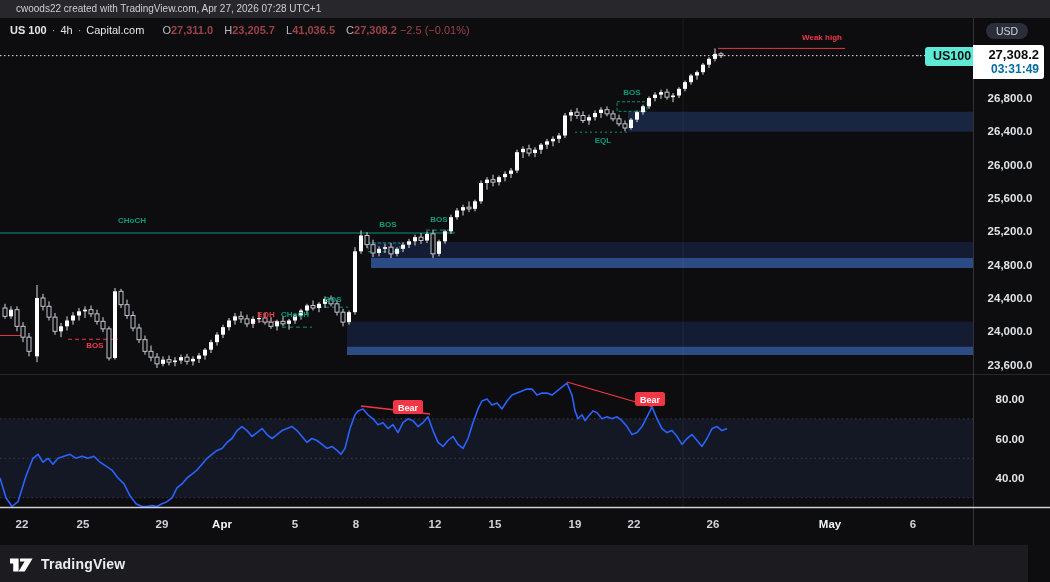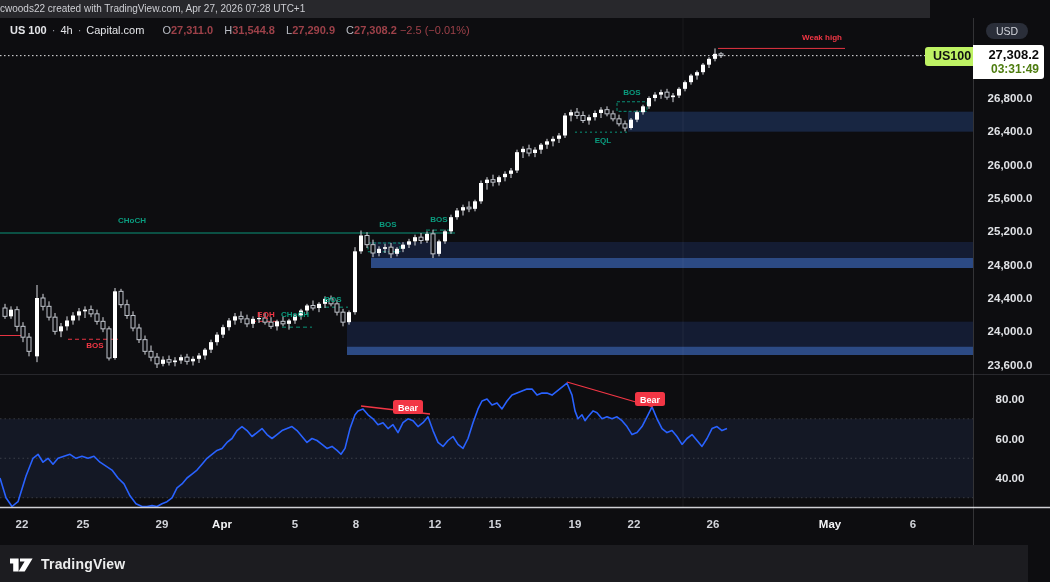--- a/index.html
+++ b/index.html
@@ -1,40 +1,40 @@
 <!DOCTYPE html>
 <html><head>
 <meta charset="utf-8">
 <style>
   html,body{margin:0;padding:0;background:#000;}
   .app{position:relative;width:1050px;height:582px;background:#0d0d10;overflow:hidden;
        font-family:"Liberation Sans","DejaVu Sans",sans-serif;-webkit-font-smoothing:antialiased;}
   
-  .attr-bar{position:absolute;left:0;top:0;width:930px;height:18px;background:#28282c;
-            color:#cdced3;font-size:10px;line-height:18px;padding-left:0;box-sizing:border-box;z-index:6;}
+  .attr-bar{position:absolute;left:0;top:0;width:1050px;height:18px;background:#28282c;
+            color:#cdced3;font-size:10px;line-height:18px;padding-left:16px;box-sizing:border-box;z-index:6;}
   
   .legend{position:absolute;left:10px;top:24px;z-index:5;font-size:11px;color:#e4e5e9;
           display:flex;align-items:center;white-space:nowrap;}
   .legend .sym{font-weight:700;text-align:center;}
   .legend .sep{color:#9a9ca4;margin:0 5px;}
   .legend .ohlc{margin-left:10px;}
   .legend .key{color:#babdc5;margin-left:8px;}
   .legend .val{color:#9d4149;font-weight:bold;}
   .legend .chg{color:#9d4149;margin-left:0;}
   
   .usd-btn{position:absolute;left:986px;top:23px;z-index:5;background:#2a2e39;color:#d2d4db;
            font-size:10.5px;padding:2px 10px;border-radius:8px;}
   
   .more-dots{position:absolute;left:906px;top:48px;z-index:6;color:#9a9ca4;font-size:12px;letter-spacing:1px;}
-  .sym-flag{position:absolute;left:925px;top:47px;z-index:6;background:#bef264;color:#111;
+  .sym-flag{position:absolute;left:925px;top:47px;z-index:6;background:#5eead4;color:#111;
             font-size:12.5px;font-weight:700;padding:2px 8px 3px 8px;border-radius:3px 0 0 3px;}
   .price-flag{position:absolute;left:973px;top:45px;width:71px;z-index:6;background:#fff;
               border-radius:0 3px 3px 0;padding:2px 5px 3px 2px;text-align:right;box-sizing:border-box;}
   .price-flag .p{color:#0a0a0a;font-size:13px;font-weight:700;line-height:15px;}
-  .price-flag .cd{color:#4d7c0f;font-size:12px;font-weight:600;line-height:14px;}
+  .price-flag .cd{color:#0369a1;font-size:12px;font-weight:600;line-height:14px;}
   
   .footer{position:absolute;left:0;top:545px;width:1028px;height:37px;background:#1c1c20;z-index:6;
           display:flex;align-items:center;padding-left:10px;box-sizing:border-box;}
   .footer .brand{color:#eceded;font-size:14px;font-weight:700;margin-left:8px;letter-spacing:.2px;}
   svg.chart{position:absolute;left:0;top:0;z-index:1;}
   text{font-family:"Liberation Sans","DejaVu Sans",sans-serif;}
 </style>
 </head>
 <body>
 
@@ -376,22 +376,22 @@
     </svg>
 
   <div class="legend">
     <span class="sym">US 100</span>
     <span class="sep">·</span>
     <span>4h</span>
     <span class="sep">·</span>
     <span>Capital.com</span>
     <span class="ohlc">
       <span class="key">O</span><span class="val">27,311.0</span>
-      <span class="key">H</span><span class="val">31,544.8</span>
-      <span class="key">L</span><span class="val">27,290.9</span>
+      <span class="key">H</span><span class="val">23,205.7</span>
+      <span class="key">L</span><span class="val">41,036.5</span>
       <span class="key">C</span><span class="val">27,308.2</span>
       <span class="chg">−2.5 (−0.01%)</span>
     </span>
   </div>
 
   <div class="usd-btn">USD</div>
 
   <div class="more-dots">···</div>
   <div class="sym-flag">US100</div>
   <div class="price-flag">

